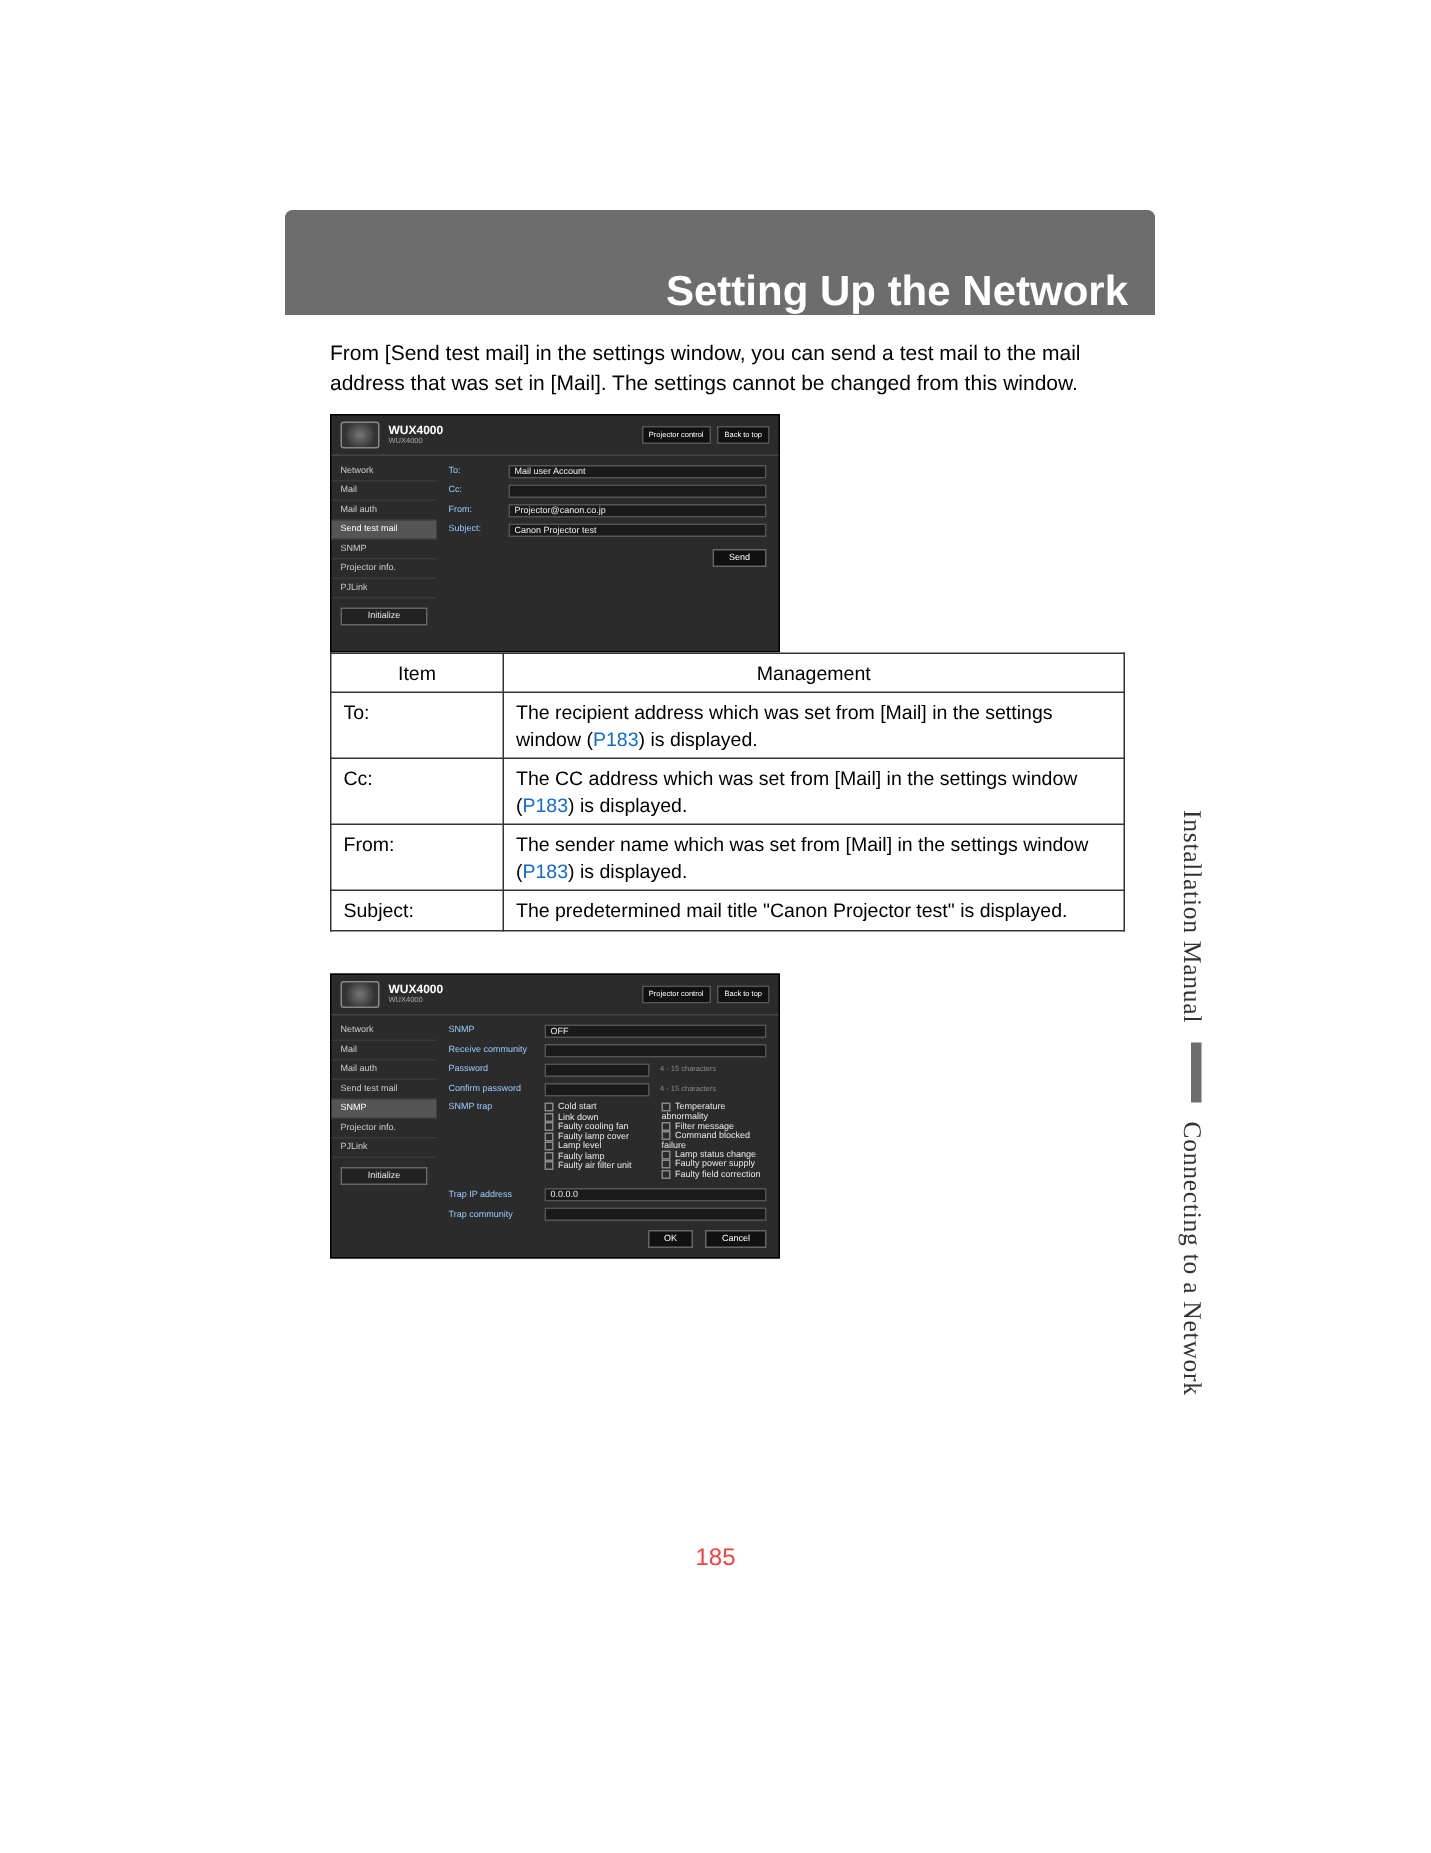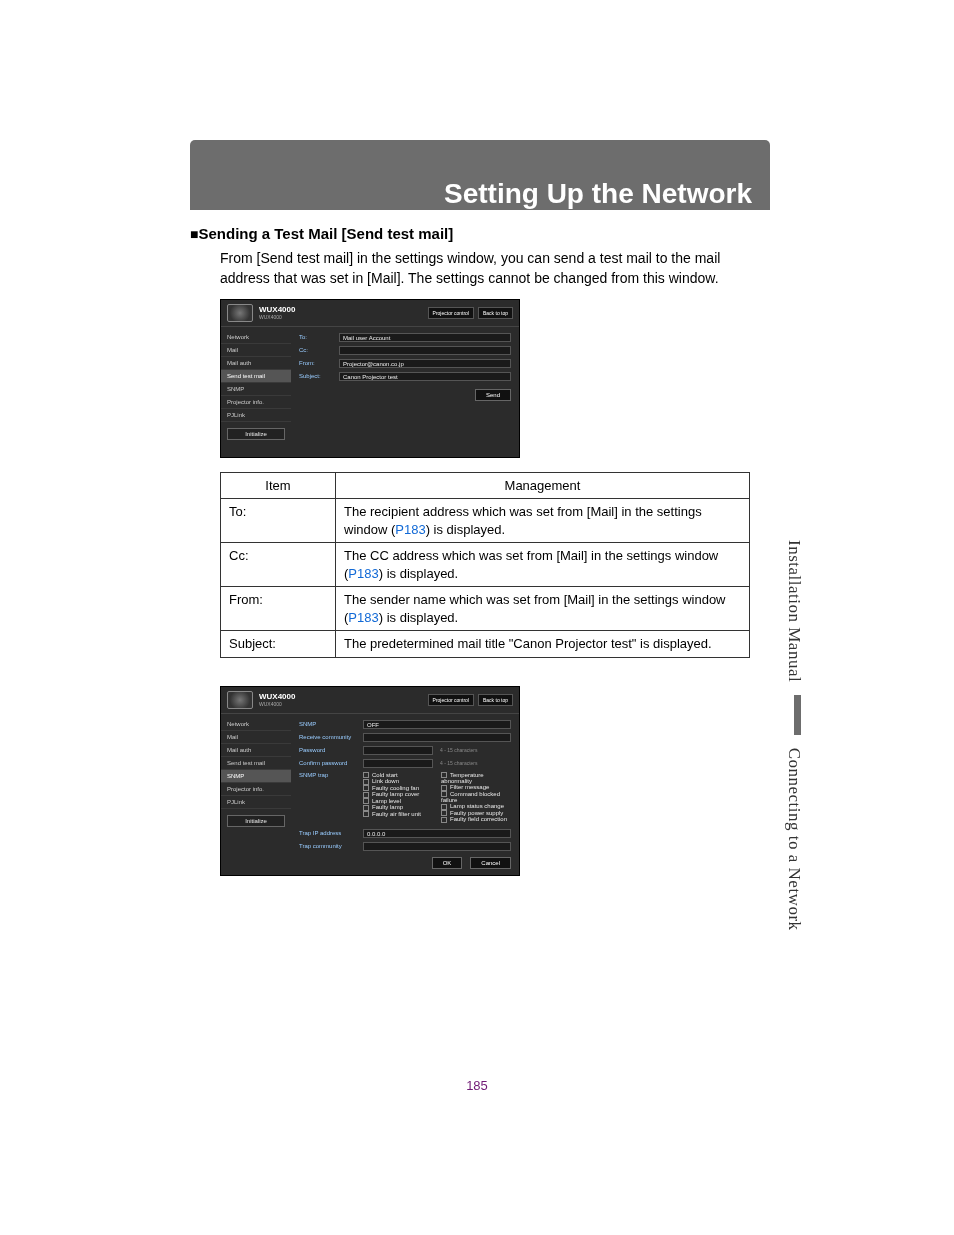--- a/index.html
+++ b/index.html
@@ -48,21 +48,20 @@
   }
   .link { color: #1169d6; }
   
   .shot {
     width: 300px;
     margin-left: 30px;
     background: #2b2b2b;
     color: #e8e8e8;
     font-size: 6px;
     border: 1px solid #000;
-    margin-bottom: 14px;
   }
   .shot-head {
     display: flex;
     align-items: center;
     padding: 4px 6px;
     border-bottom: 1px solid #444;
   }
   .shot-logo {
     width: 26px; height: 18px;
     background: radial-gradient(circle at 50% 50%, #777 0%, #333 70%);
@@ -141,38 +140,35 @@
   .side-bar {
     display: inline-block;
     width: 7px; height: 40px;
     background: #6d6d6d;
     margin: 8px 0;
     vertical-align: middle;
   }
   .page-num {
     position: absolute;
     left: 0; width: 954px;
-    top: 1078px;
+    top: 1030px;
     text-align: center;
-    font-size: 13px;
-    color: #701a75;
+    font-size: 16px;
+    color: #ef4444;
   }
 </style>
 </head>
 <body>
 
 <div class="header-band">
   <div class="header-title">Setting Up the Network</div>
 </div>
 
 <div class="content">
 
-  <div class="sec-heading">
-    <span class="square">■</span><span>Sending a Test Mail [Send test mail]</span>
-  </div>
   <p class="para">From [Send test mail] in the settings window, you can send a test mail to the mail address that was set in [Mail]. The settings cannot be changed from this window.</p>
 
   <div class="shot">
     <div class="shot-head">
       <div class="shot-logo"></div>
       <div>
         <div class="shot-title">WUX4000</div>
         <div class="shot-sub">WUX4000</div>
       </div>
       <div class="shot-btns">

